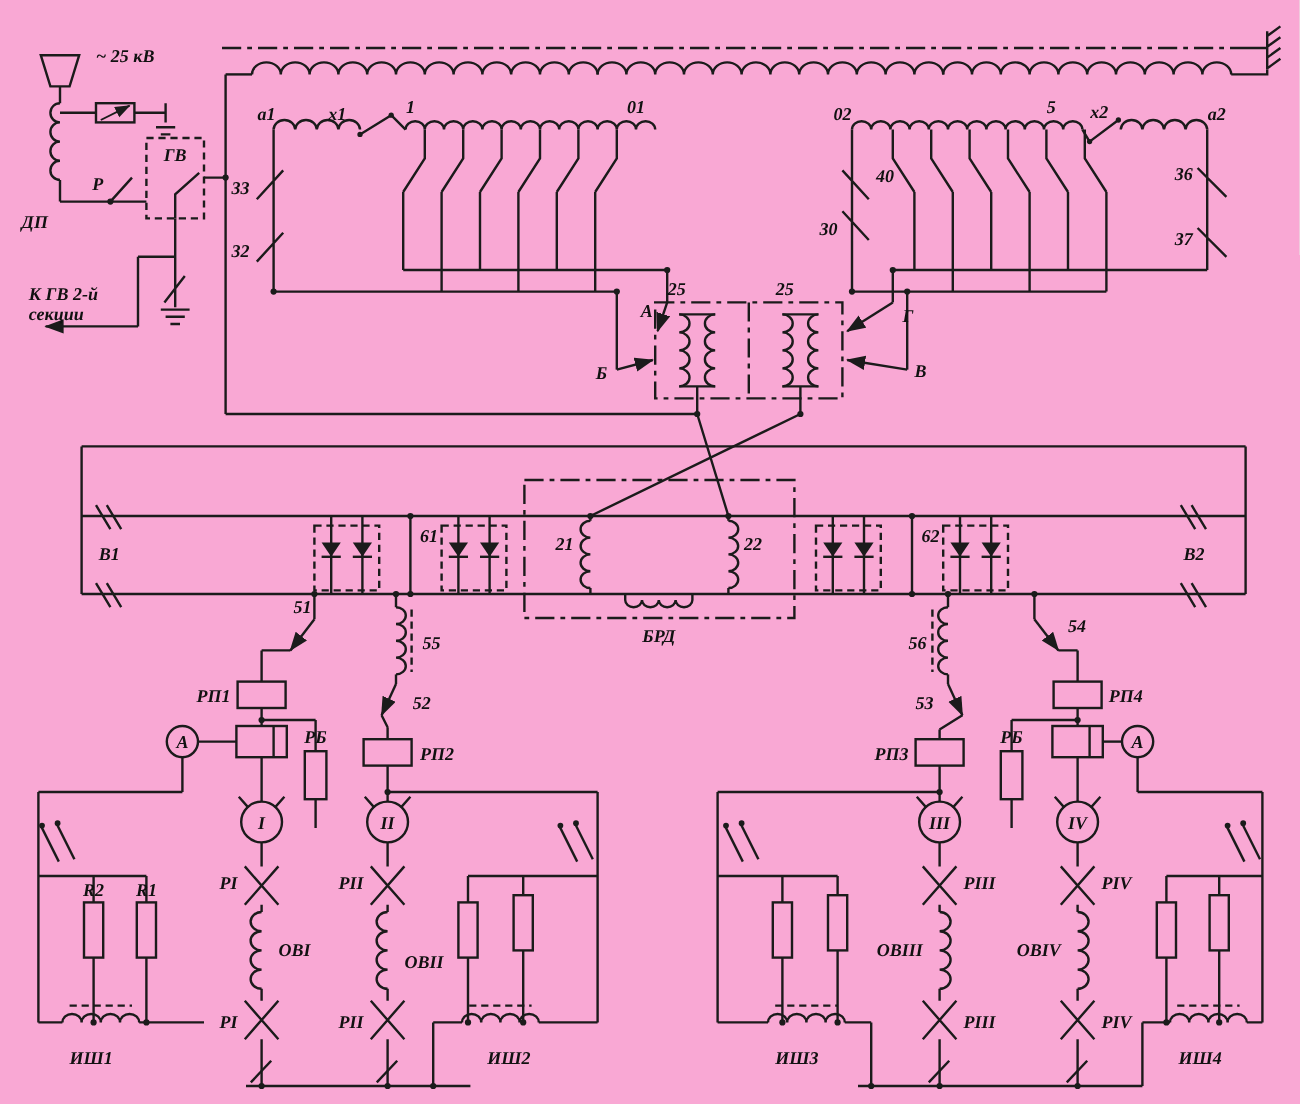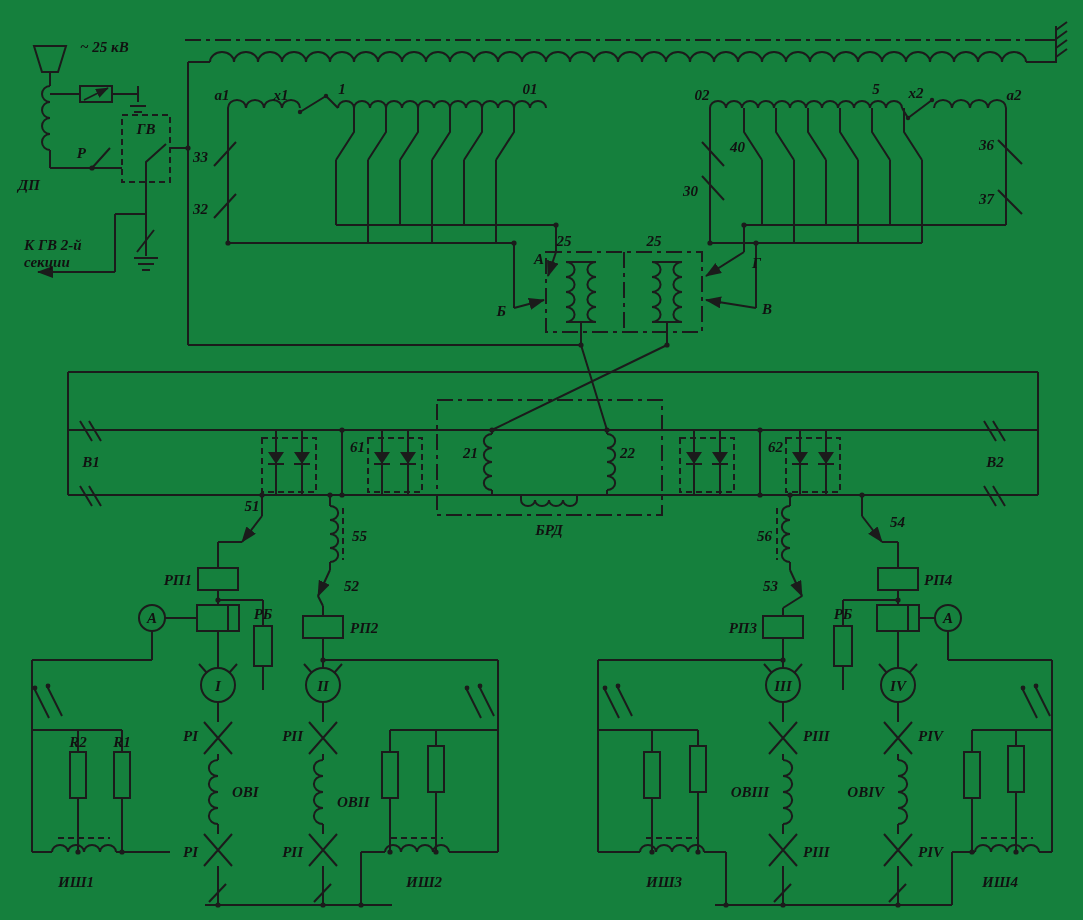--- a/index.html
+++ b/index.html
@@ -1,16 +1,16 @@
 <!DOCTYPE html>
 <html><head>
 <meta charset="utf-8">
 <style>
   html,body{margin:0;padding:0;background:#e8e8e4;}
-  .stage{width:1083px;height:920px;background:#15803d;position:relative;overflow:hidden;}
+  .stage{width:1083px;height:920px;background:#f9a8d4;position:relative;overflow:hidden;}
   svg{display:block;}
   .w{stroke:#1b1b1b;stroke-width:2;fill:none;}
   .wt{stroke:#1b1b1b;stroke-width:1.6;fill:none;}
   .wd{stroke:#1b1b1b;stroke-width:2;fill:none;stroke-dasharray:6 4;}
   .wdd{stroke:#1b1b1b;stroke-width:2;fill:none;stroke-dasharray:16 5 4 5;}
   .f{fill:#1b1b1b;stroke:none;}
   .lbl{font:italic bold 15px "Liberation Serif", serif;fill:#111;stroke:none;}
   .m{text-anchor:middle;} .e{text-anchor:end;}
 </style>
 </head>

